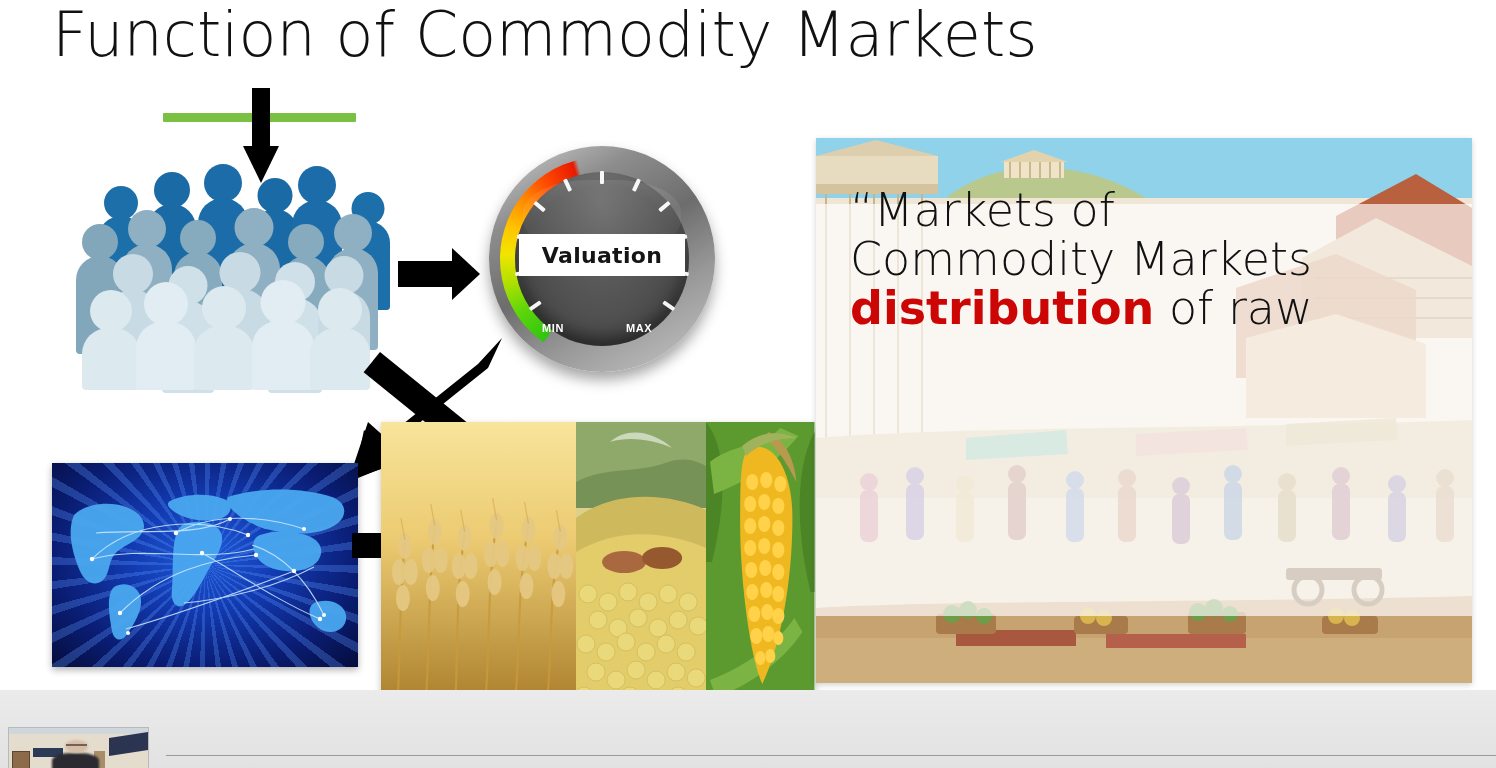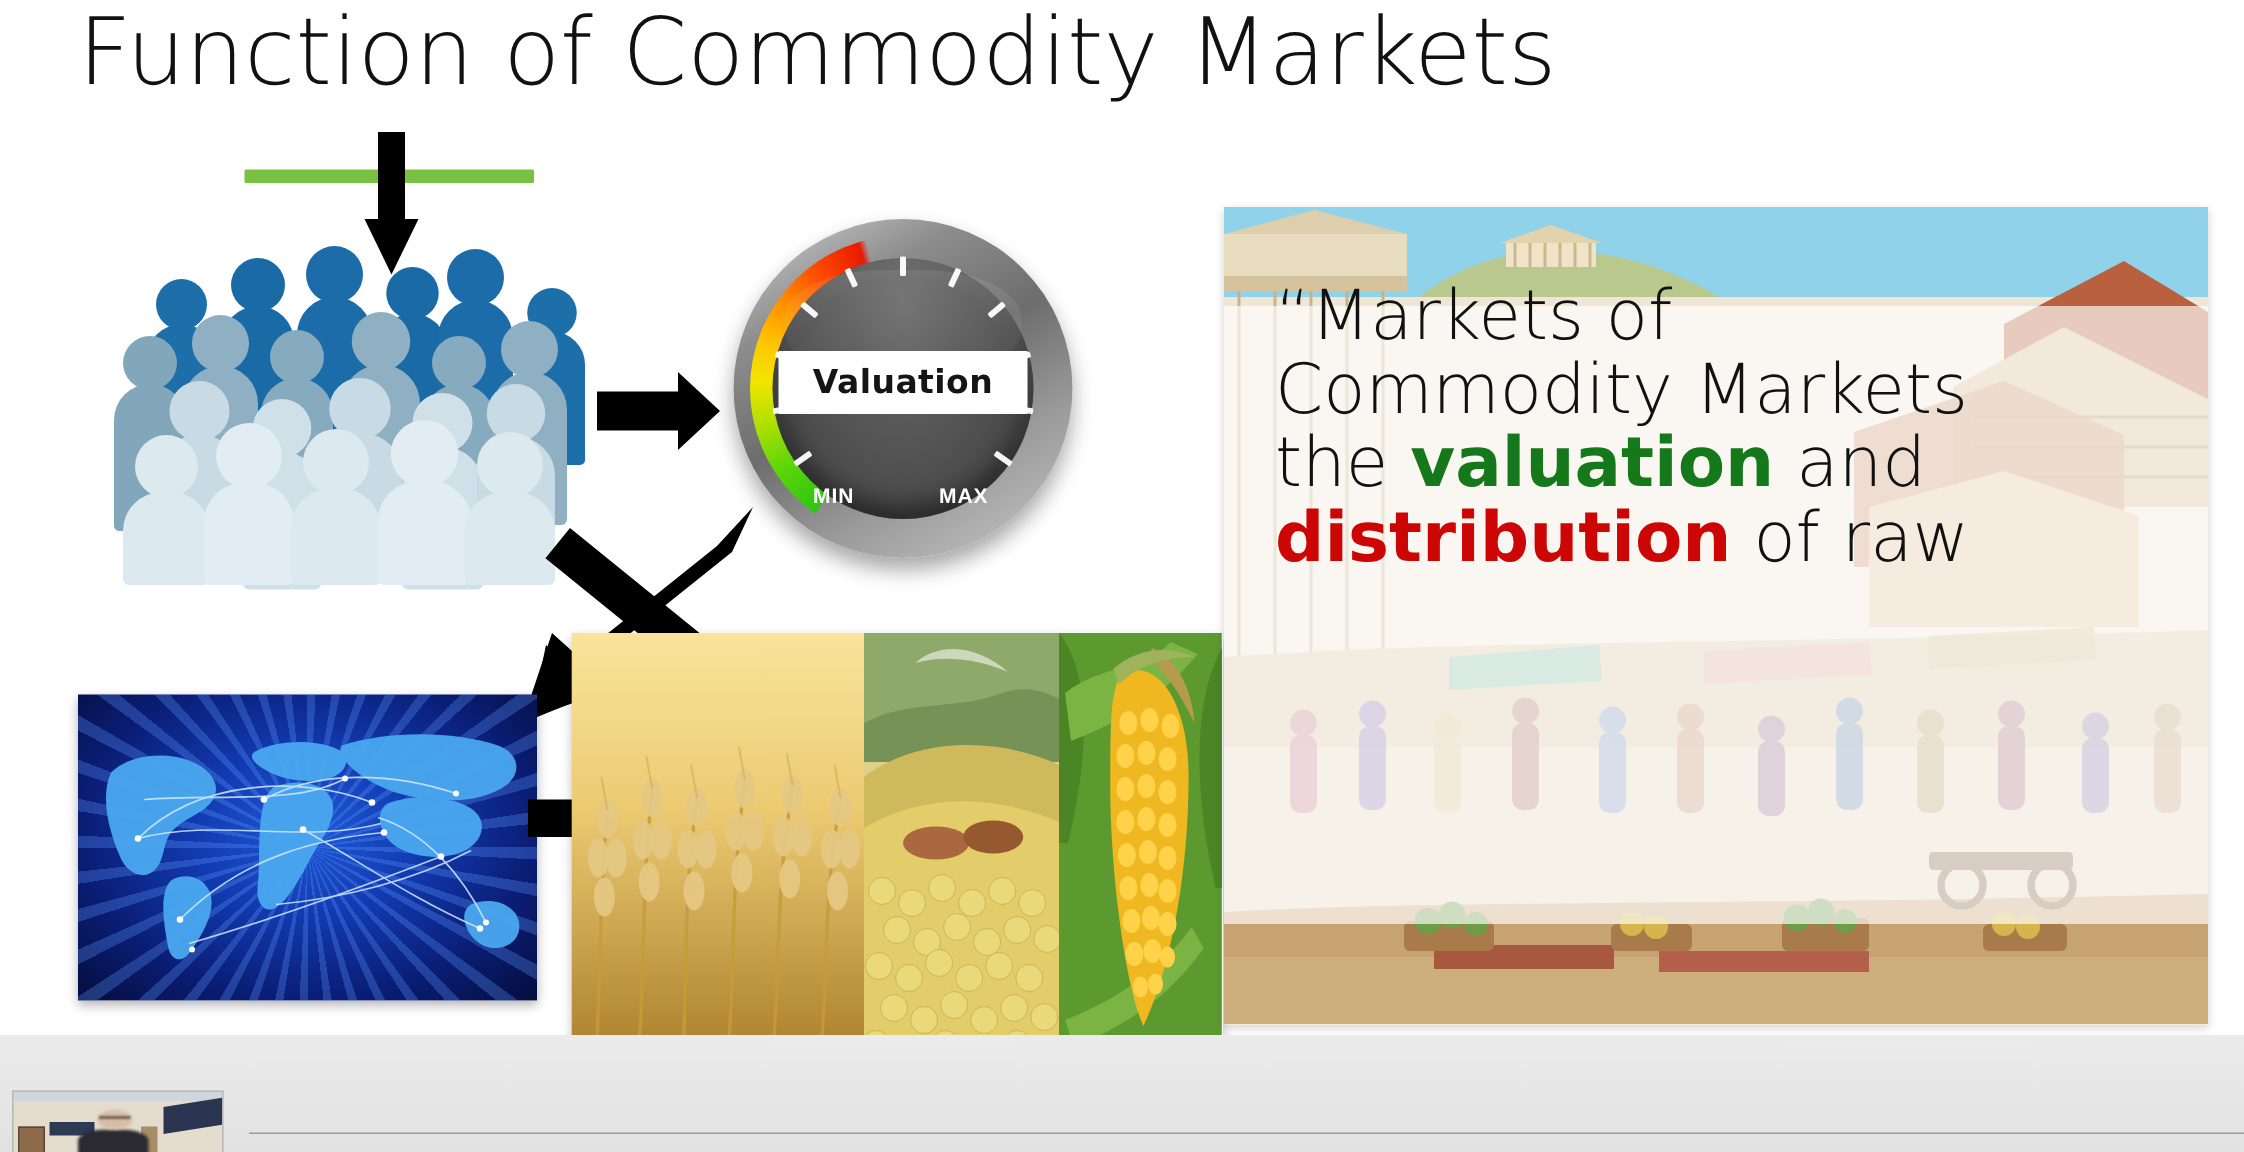--- a/index.html
+++ b/index.html
@@ -77,21 +77,21 @@
     background:radial-gradient(ellipse at 50% 18%, #6a6a6a 0%, #575757 42%, #4a4a4a 70%, #3f3f3f 100%);
     box-shadow:inset 0 6px 12px rgba(255,255,255,.10), inset 0 -8px 16px rgba(0,0,0,.5);}
   .gauge .gloss{position:absolute;left:34px;top:34px;width:158px;height:78px;border-radius:50% 50% 60% 60%;
     background:linear-gradient(#ffffff18,#ffffff03);}
   .tick{position:absolute;left:50%;top:50%;width:4px;height:13px;background:#fff;border-radius:1px;
     transform-origin:2px 88px;margin-left:-2px;margin-top:-88px;opacity:.95;}
   .gauge .vbox{position:absolute;left:30px;top:88px;width:166px;height:42px;background:#fff;
     display:flex;align-items:center;justify-content:center;}
   .gauge .vbox span{font-size:22px;font-weight:bold;color:#151515;
      font-family:"DejaVu Sans","Liberation Sans",sans-serif;letter-spacing:.3px;}
-  .gauge .minlab,.gauge .maxlab{position:absolute;color:#fff;font-size:14px;font-weight:bold;letter-spacing:.6px;}
+  .gauge .minlab,.gauge .maxlab{position:absolute;color:#fff;font-size:11px;font-weight:bold;letter-spacing:.6px;}
   .gauge .minlab{left:53px;top:176px;}
   .gauge .maxlab{left:137px;top:176px;}
 
   
   .arrow-diag{position:absolute;left:330px;top:330px;width:180px;height:160px;}
 
   
   .worldmap{position:absolute;left:52px;top:463px;width:306px;height:204px;overflow:hidden;
     background:radial-gradient(ellipse at 50% 45%, #1f5bd8 0%, #123ab0 35%, #0a1d74 70%, #050d3c 100%);
     box-shadow:0 3px 7px rgba(0,0,0,.3);}
@@ -579,21 +579,20 @@
         <circle cx="552" cy="452" r="14" fill="none" stroke="#8a6a4a" stroke-width="5"></circle>
         </g>
 
       <rect x="0" y="66" width="656" height="412" fill="#ffffff" opacity="0.60"></rect>
       <rect x="0" y="66" width="656" height="412" fill="#ffffff" opacity="0.18"></rect>
     </svg>
 
     <div class="qtext">
       <div><span>“</span><span>Markets of</span></div>
       <div>Commodity Markets</div>
-      <div><span>the </span><b id="hl-val" style="color: rgb(21, 120, 26);">valuation</b><span> and</span></div>
       <div><b id="hl-dist" style="color: rgb(204, 5, 5);">distribution</b><span> of raw</span></div>
     </div>
   </div>
 
   <div class="attrib">—Ryan</div>
 
   <div class="bottombar">
     <div class="divider"></div>
   </div>
   <div class="webcam">

